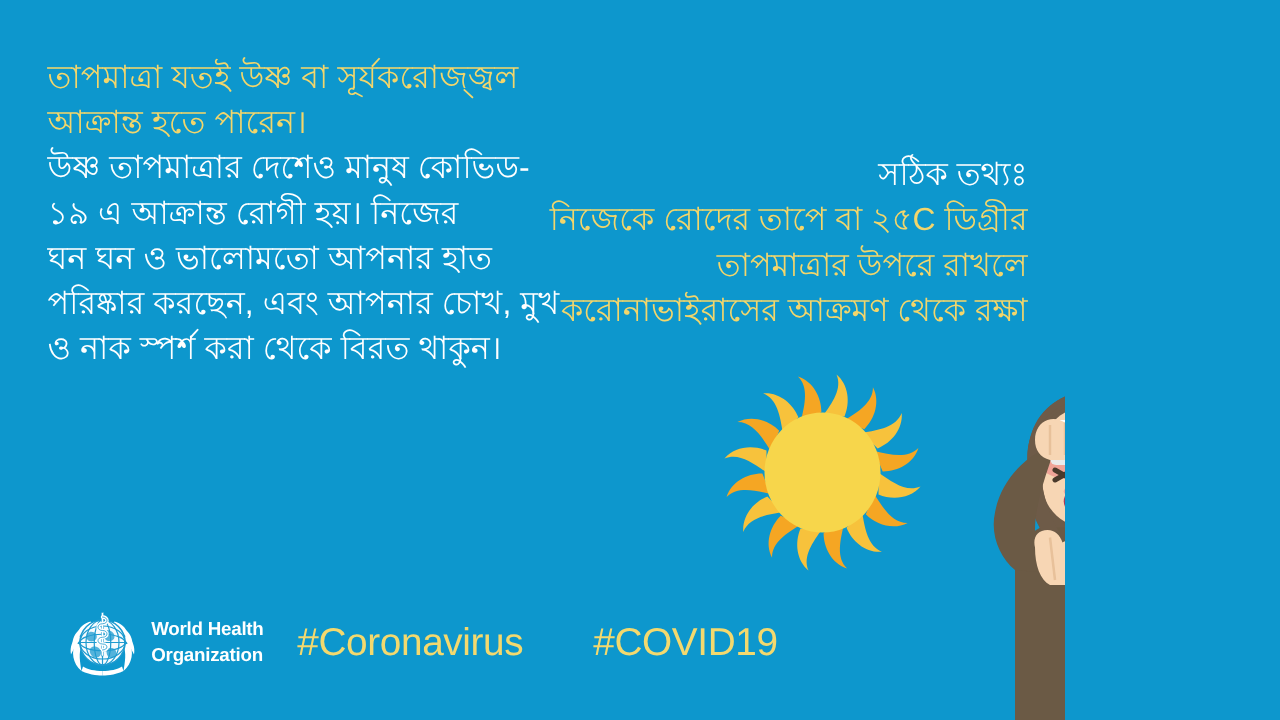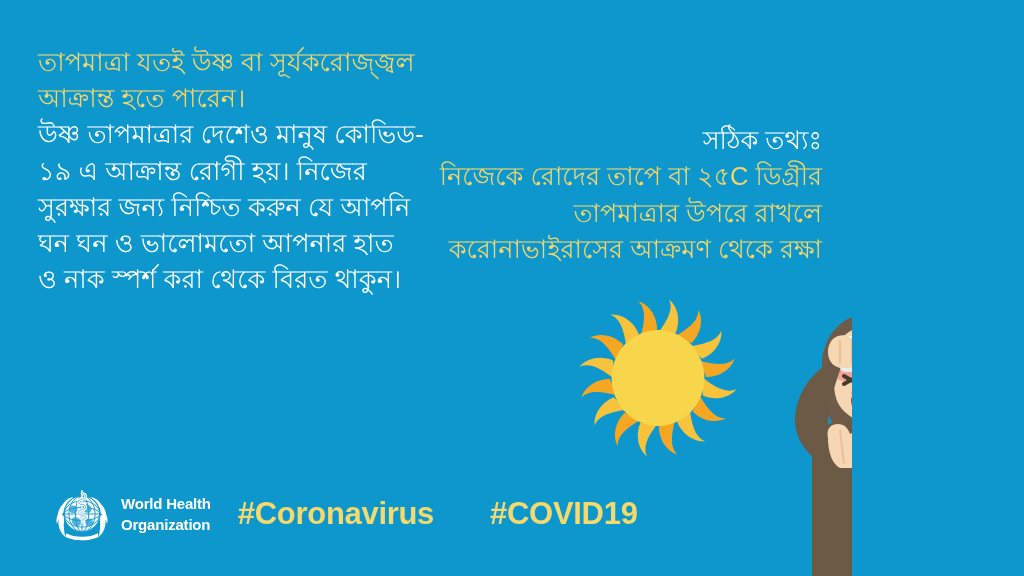--- a/index.html
+++ b/index.html
@@ -100,39 +100,39 @@
     line-height: 21px;
     letter-spacing: -0.2px;
   }
   .hashtags {
     display: flex;
     align-items: center;
     margin-left: 27px;
   }
   .hashtag {
     color: #f3d96e;
-    font-weight: bold;
+    font-weight: normal;
     font-size: 31px;
     letter-spacing: -0.3px;
     white-space: nowrap;
   }
   .hashtag + .hashtag { margin-left: 56px; }
 </style>
 </head>
 <body>
 
 <div id="poster">
 
   <div class="left-text">
     <div class="line yellow">তাপমাত্রা যতই উষ্ণ বা সূর্যকরোজ্জ্বল</div>
     <div class="line yellow">আক্রান্ত হতে পারেন।</div>
     <div class="line white">উষ্ণ তাপমাত্রার দেশেও মানুষ কোভিড-</div>
     <div class="line white">১৯ এ আক্রান্ত রোগী হয়। নিজের</div>
-    <div class="line white">সুরক্ষার জন্য নিশ্চিত করুন যে আপনি</div>
     <div class="line white">ঘন ঘন ও ভালোমতো আপনার হাত</div>
+    <div class="line white">পরিষ্কার করছেন, এবং আপনার চোখ, মুখ</div>
     <div class="line white">ও নাক স্পর্শ করা থেকে বিরত থাকুন।</div>
   </div>
 
   <div class="right-text">
     <div class="line white">সঠিক তথ্যঃ</div>
     <div class="line yellow">নিজেকে রোদের তাপে বা ২৫C ডিগ্রীর</div>
     <div class="line yellow">তাপমাত্রার উপরে রাখলে</div>
     <div class="line yellow">করোনাভাইরাসের আক্রমণ থেকে রক্ষা</div>
   </div>
 

